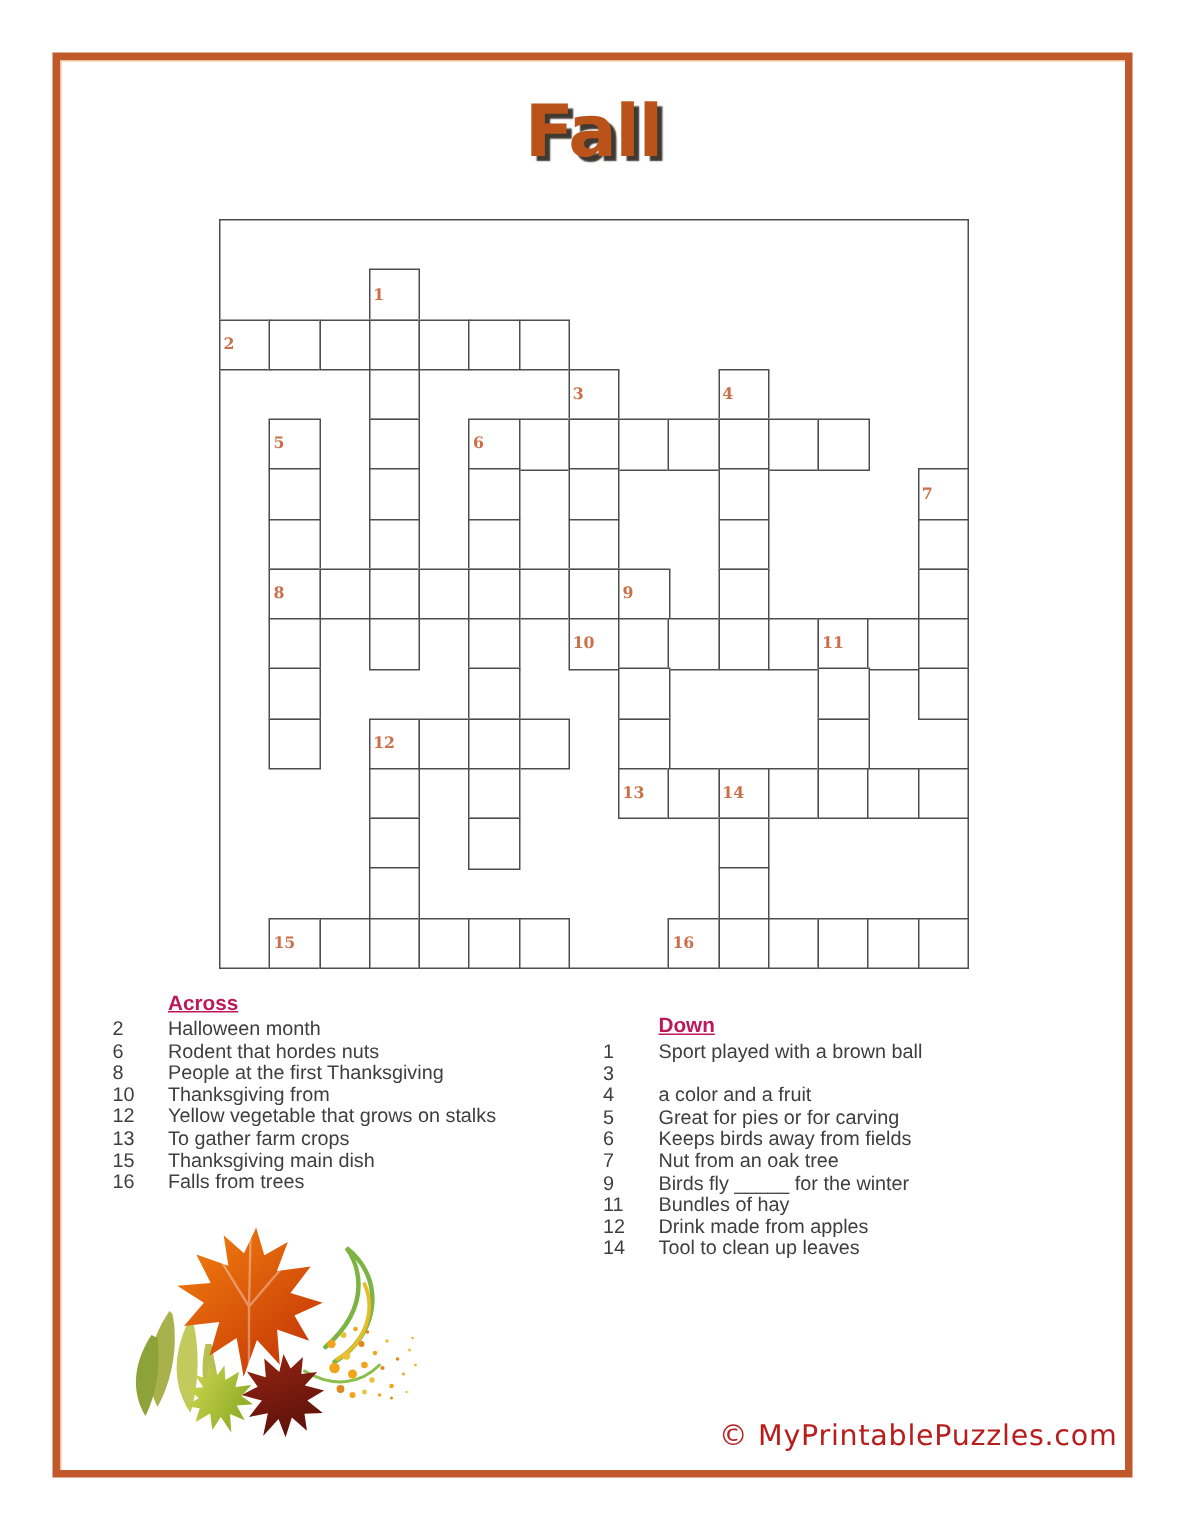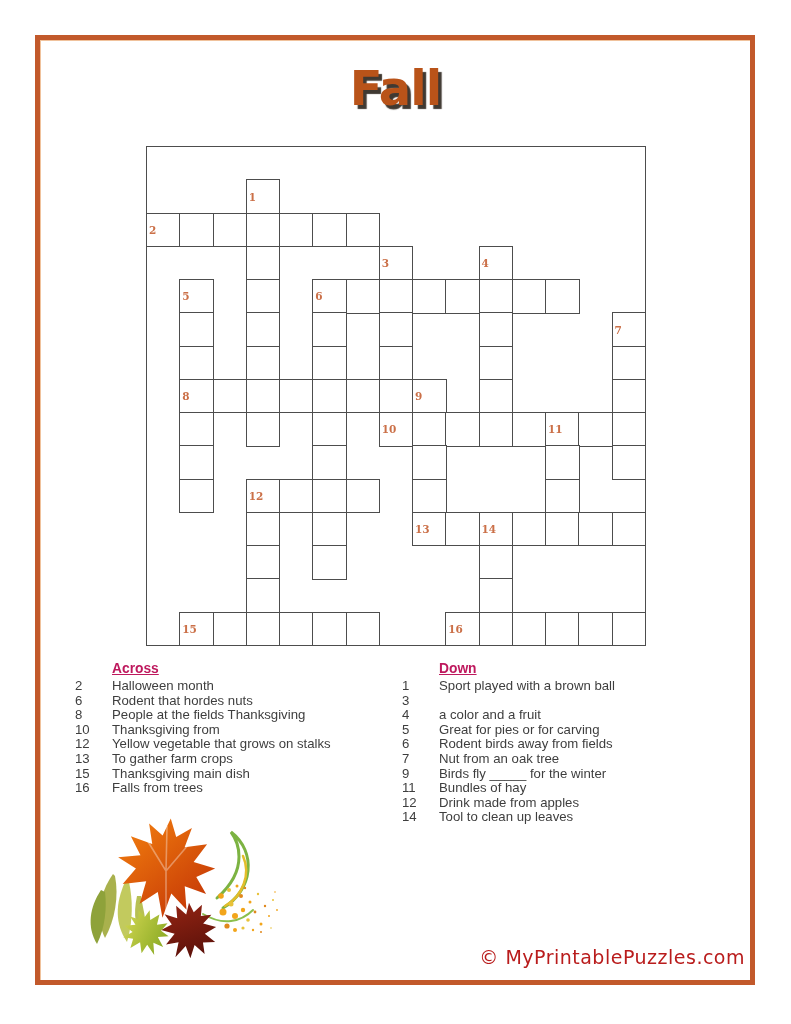--- a/index.html
+++ b/index.html
@@ -29,21 +29,21 @@
     position:absolute;width:34.5px;height:34.5px;box-sizing:border-box;
     border:1.4px solid #4d4d4d;background:#ffffff;
   }
   .cell .num{
     position:absolute;left:2px;top:50%;transform:translateY(-50%);
     font-family:"DejaVu Serif",serif;font-weight:bold;
     font-size:10.5px;color:#cb7048;line-height:1;
   }
   .clues{position:absolute;top:661px;color:#3e3e3e;font-size:13.2px;}
   .clues-across{left:75px;width:310px;}
-  .clues-down{left:402px;width:330px;}
+  .clues-down{left:402px;width:330px;margin-top:15px;}
   .clue-heading{
     margin-left:37px;font-weight:bold;text-decoration:underline;
     font-size:13.8px;margin-bottom:3px;color:#be185d;
   }
   .clue-row{display:flex;line-height:14.6px;}
   .clue-num{width:37px;flex:none;}
   .clue-text{flex:1;}
   .footer{
     position:absolute;right:46px;top:946px;
     font-size:19px;color:#b91c1c;letter-spacing:0.5px;
@@ -192,21 +192,21 @@
       <div class="clue-row">
         <span class="clue-num">2</span>
         <span class="clue-text">Halloween month</span>
       </div>
       <div class="clue-row">
         <span class="clue-num">6</span>
         <span class="clue-text">Rodent that hordes nuts</span>
       </div>
       <div class="clue-row">
         <span class="clue-num">8</span>
-        <span class="clue-text">People at the fields Thanksgiving</span>
+        <span class="clue-text">People at the first Thanksgiving</span>
       </div>
       <div class="clue-row">
         <span class="clue-num">10</span>
         <span class="clue-text">Thanksgiving from</span>
       </div>
       <div class="clue-row">
         <span class="clue-num">12</span>
         <span class="clue-text">Yellow vegetable that grows on stalks</span>
       </div>
       <div class="clue-row">
@@ -237,21 +237,21 @@
       <div class="clue-row">
         <span class="clue-num">4</span>
         <span class="clue-text">a color and a fruit</span>
       </div>
       <div class="clue-row">
         <span class="clue-num">5</span>
         <span class="clue-text">Great for pies or for carving</span>
       </div>
       <div class="clue-row">
         <span class="clue-num">6</span>
-        <span class="clue-text">Rodent birds away from fields</span>
+        <span class="clue-text">Keeps birds away from fields</span>
       </div>
       <div class="clue-row">
         <span class="clue-num">7</span>
         <span class="clue-text">Nut from an oak tree</span>
       </div>
       <div class="clue-row">
         <span class="clue-num">9</span>
         <span class="clue-text">Birds fly _____ for the winter</span>
       </div>
       <div class="clue-row">

